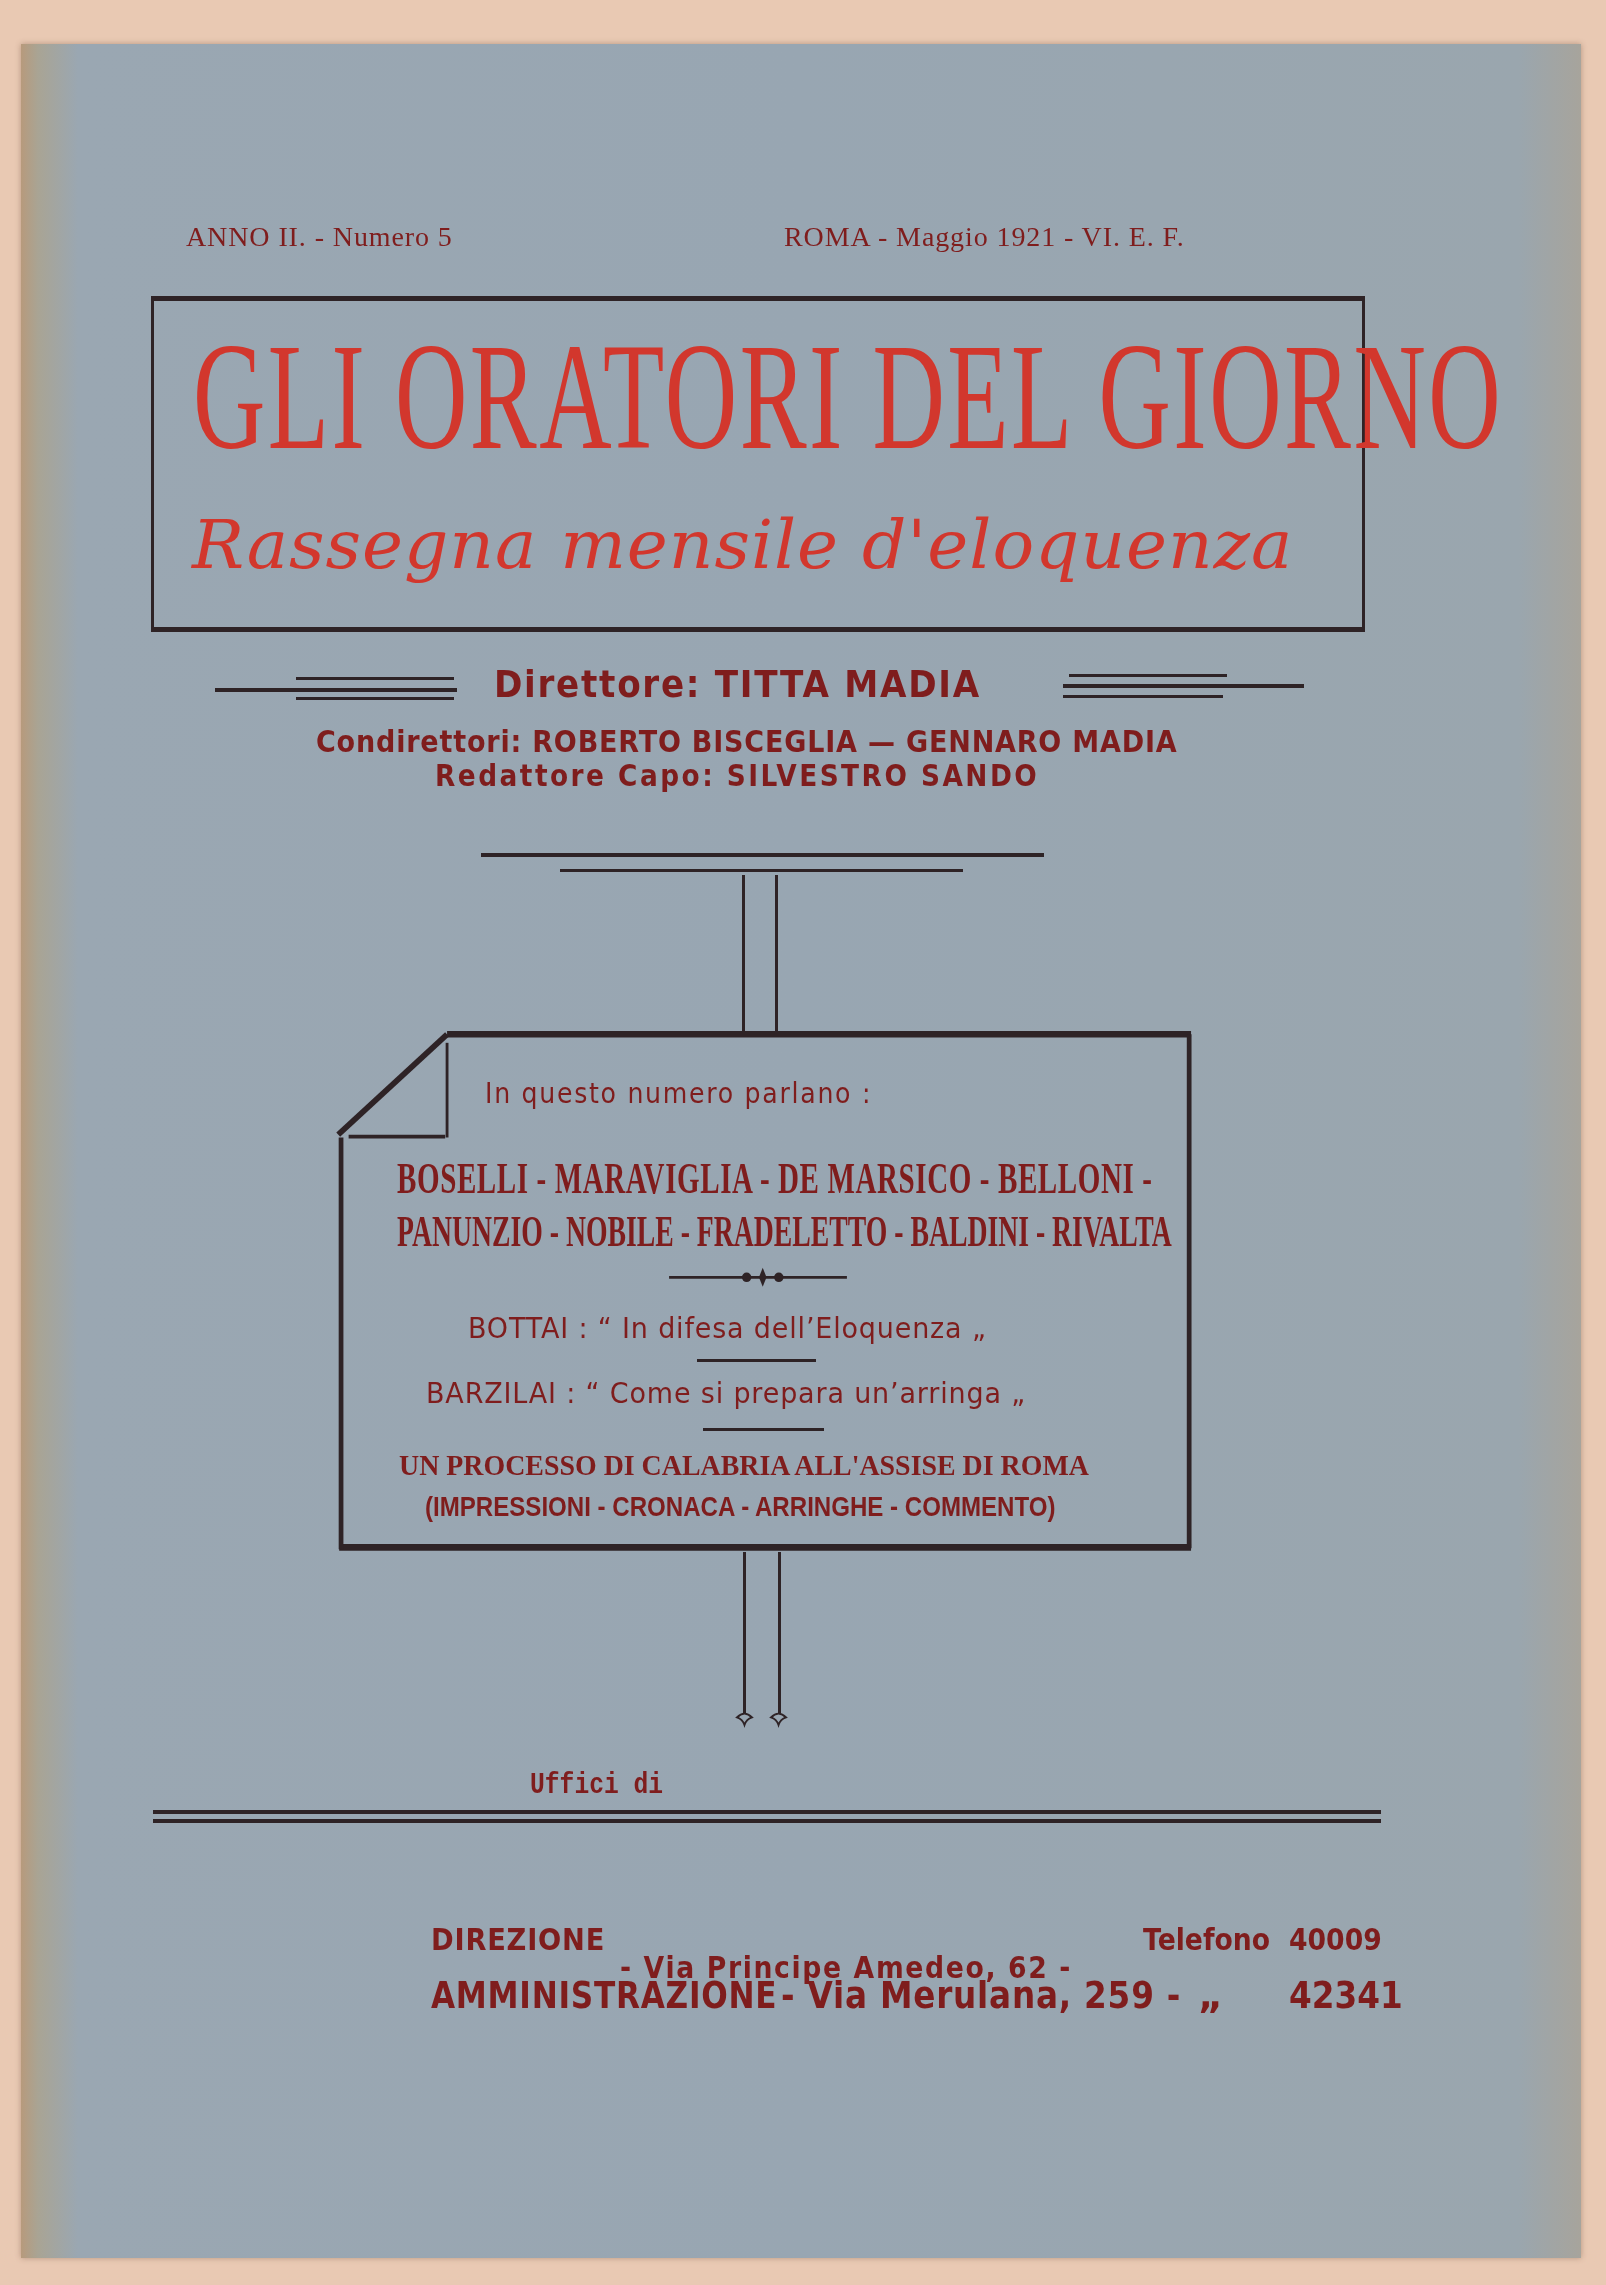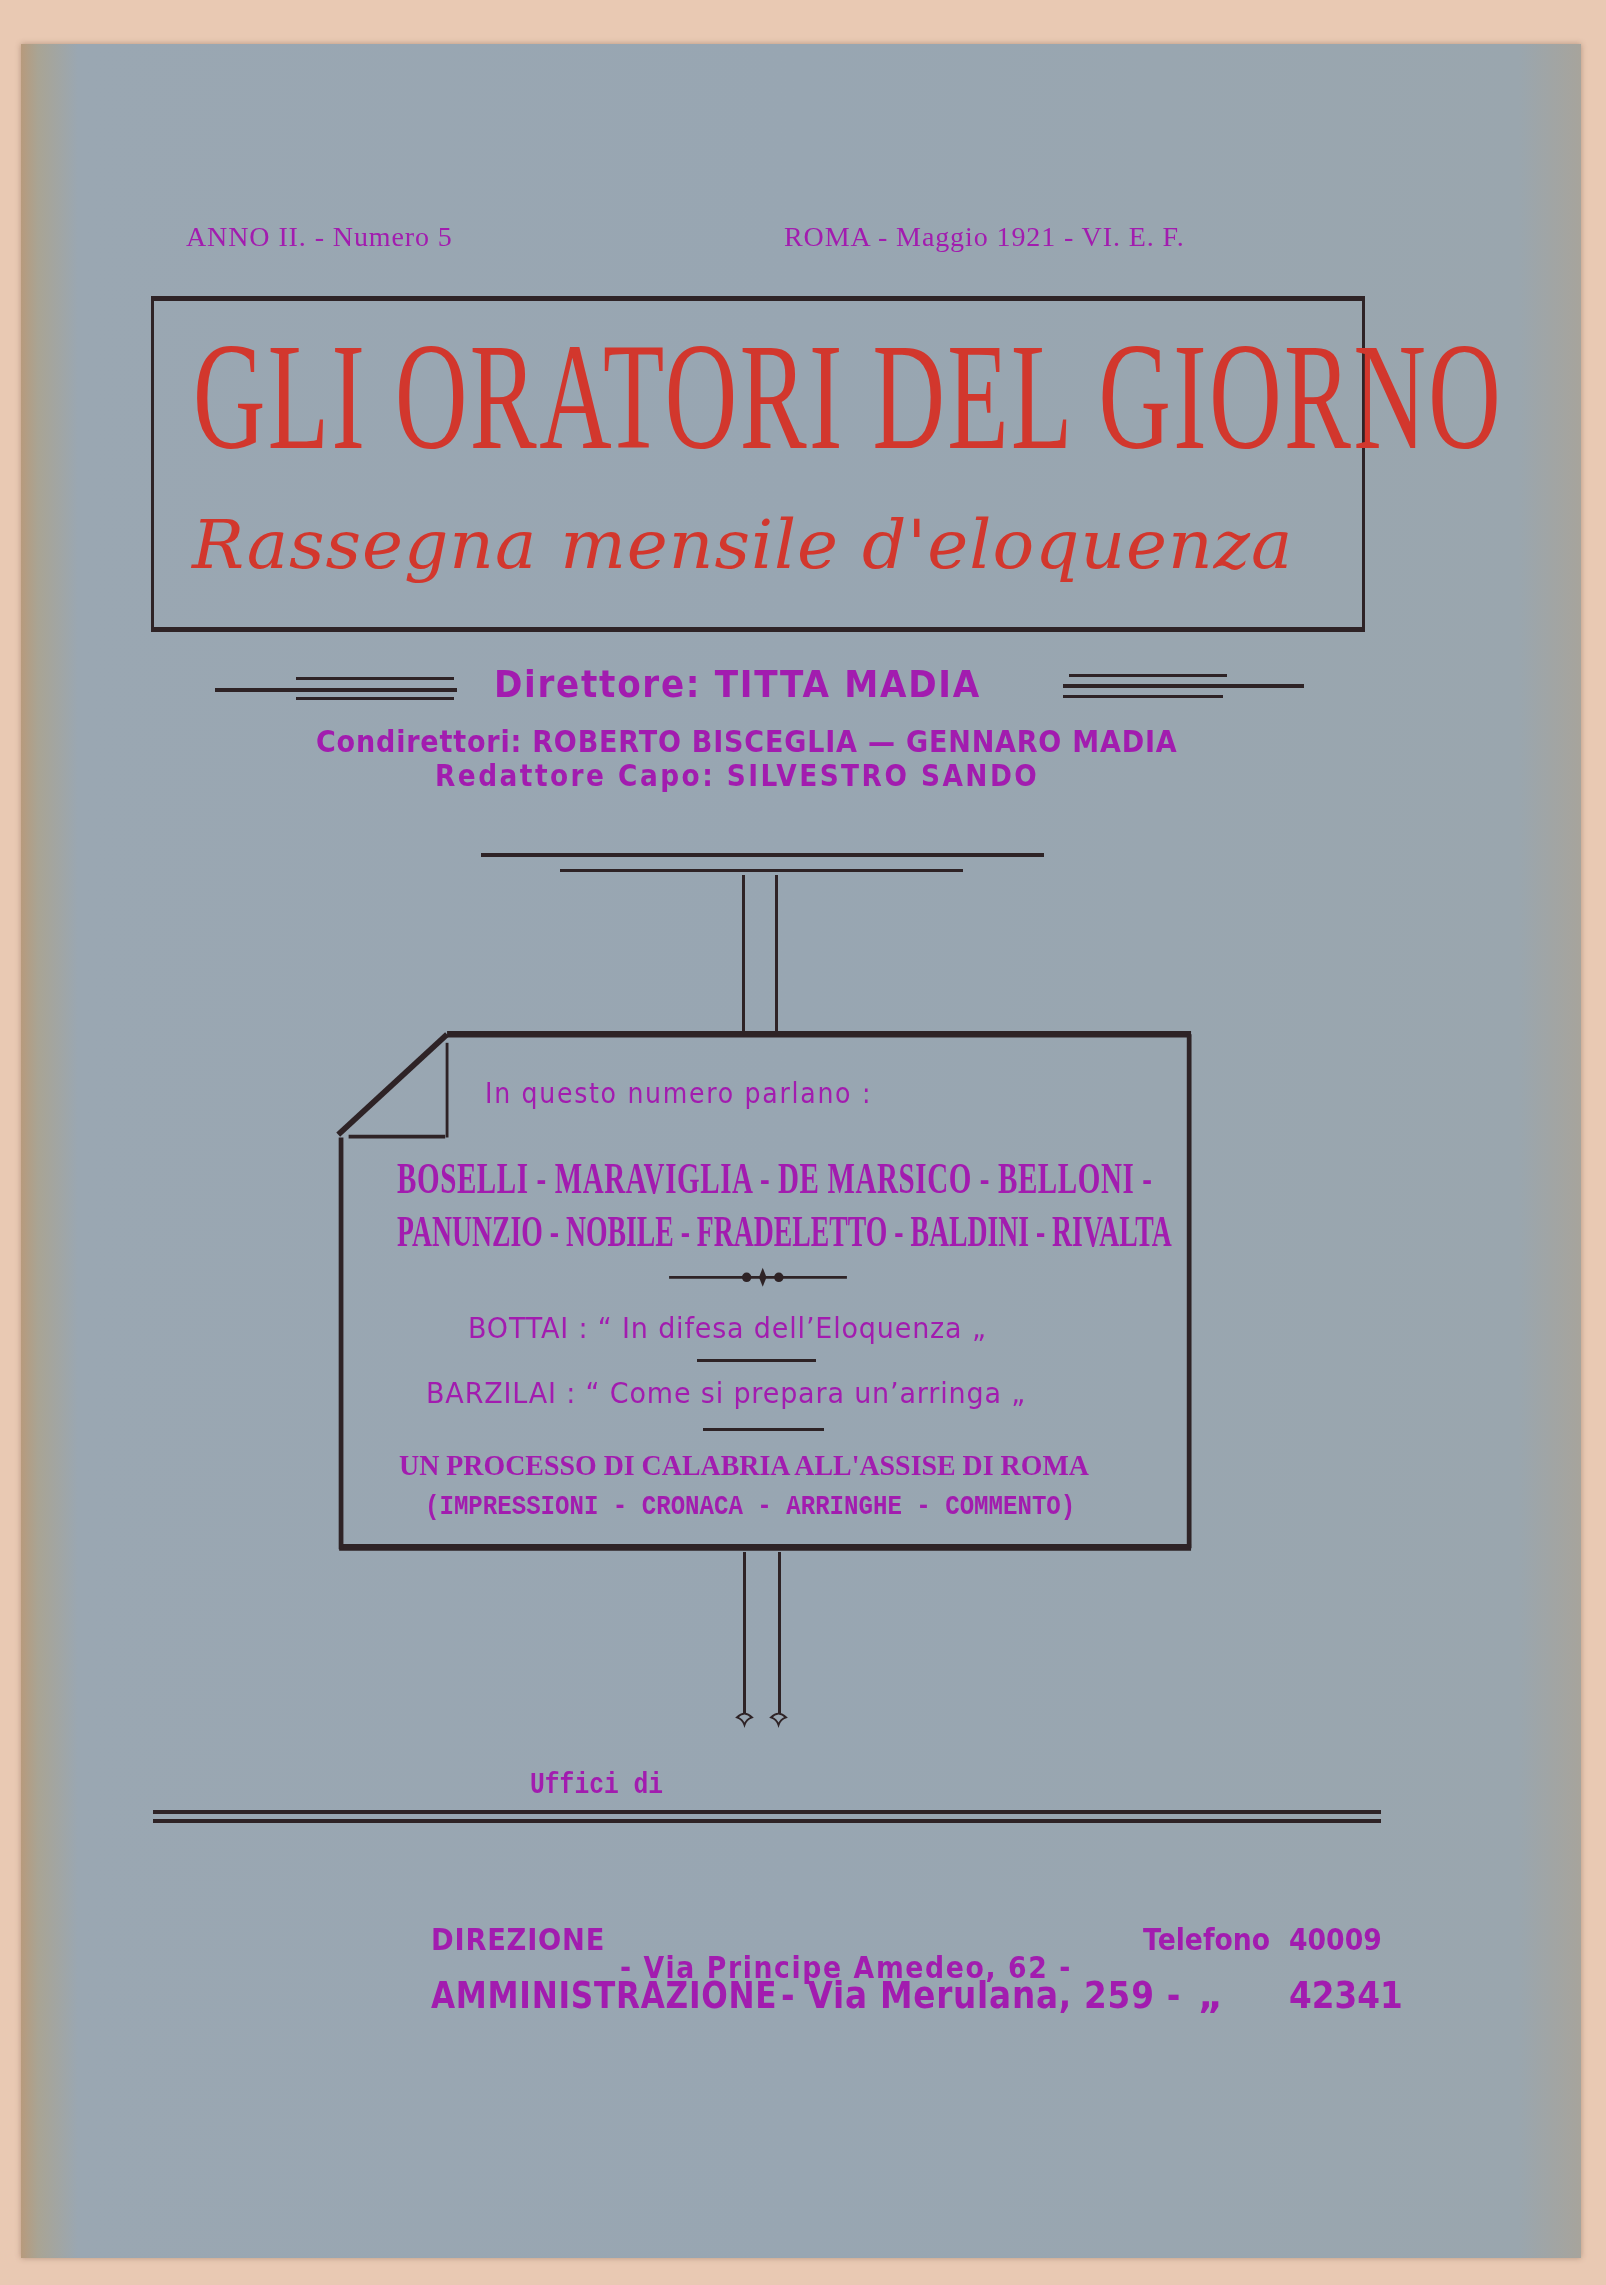--- a/index.html
+++ b/index.html
@@ -2,21 +2,21 @@
 <html style="font-size:15px"><head>
 <meta charset="utf-8">
 <style>
   html, body { margin:0; padding:0; }
   body { width:1607px; height:2285px; position:relative; overflow:hidden;
          background:#e9c9b3; font-family:"DejaVu Serif", serif; }
   .abs { position:absolute; }
   #paper { left:21px; top:44px; width:1560px; height:2214px;
            background: linear-gradient(90deg, #b79a7c 0px, #a9a494 17px, #9aa7b2 57px, #98a6b2 50%, #9aa6ae 96%, #a7a49c 100%);
            box-shadow: 0 0 5.7px rgba(80,50,30,0.35); }
-  .ink { color:#a21caf; }
+  .ink { color:#7f1d1d; }
   .red { color:#d2372d; }
   .rule { position:absolute; background:#2e2326; }
   .cond { display:inline-block; transform-origin:left top; white-space:nowrap; }
 </style>
 </head>
 <body>
 
 <div id="paper" class="abs"></div>
 
 <div class="abs ink" style="left:186px; top:221px; font-size:28px; letter-spacing:0.9px; font-family:'Liberation Serif',serif;">ANNO II. - Numero 5</div>
@@ -86,21 +86,21 @@
   <span class="cond" style="transform:scaleX(0.93);">BOTTAI : “ In difesa dell’Eloquenza „</span>
 </div>
 <div class="rule" style="left:697px; top:1359px; width:119px; height:2.8px;"></div>
 <div class="abs ink" style="left:426px; top:1376px; font-family:'DejaVu Sans',sans-serif; font-size:29px; letter-spacing:0.9px; white-space:nowrap;">
   <span class="cond" style="transform:scaleX(0.93);">BARZILAI : “ Come si prepara un’arringa „</span>
 </div>
 <div class="rule" style="left:703px; top:1428px; width:121px; height:2.8px;"></div>
 <div class="abs ink" style="left:399px; top:1448px; font-family:'Liberation Serif',serif; font-size:30px; font-weight:bold; white-space:nowrap;">
   <span class="cond" style="transform:scaleX(0.93); letter-spacing:0px;">UN PROCESSO DI CALABRIA ALL'ASSISE DI ROMA</span>
 </div>
-<div class="abs ink" style="left:425px; top:1491px; font-family:Liberation Mono, monospace; font-size:28px; font-weight:bold; white-space:nowrap;">
+<div class="abs ink" style="left:425px; top:1491px; font-family:Liberation Sans, sans-serif; font-size:28px; font-weight:bold; white-space:nowrap;">
   <span class="cond" style="transform:scaleX(0.86);">(IMPRESSIONI - CRONACA - ARRINGHE - COMMENTO)</span>
 </div>
 
 <div class="rule" style="left:743px; top:1552px; width:2.8px; height:161px;"></div>
 <div class="rule" style="left:778px; top:1552px; width:2.8px; height:161px;"></div>
 <svg class="abs" style="left:733px; top:1708px;" width="57" height="24.6" viewBox="0 0 60 26">
   <g stroke="#2e2326" stroke-width="2" fill="none">
     <path d="M4 10 Q12 2 20 10 Q14 12 12 18 Q10 12 4 10 Z"></path>
     <path d="M40 10 Q48 2 56 10 Q50 12 48 18 Q46 12 40 10 Z"></path>
   </g>

